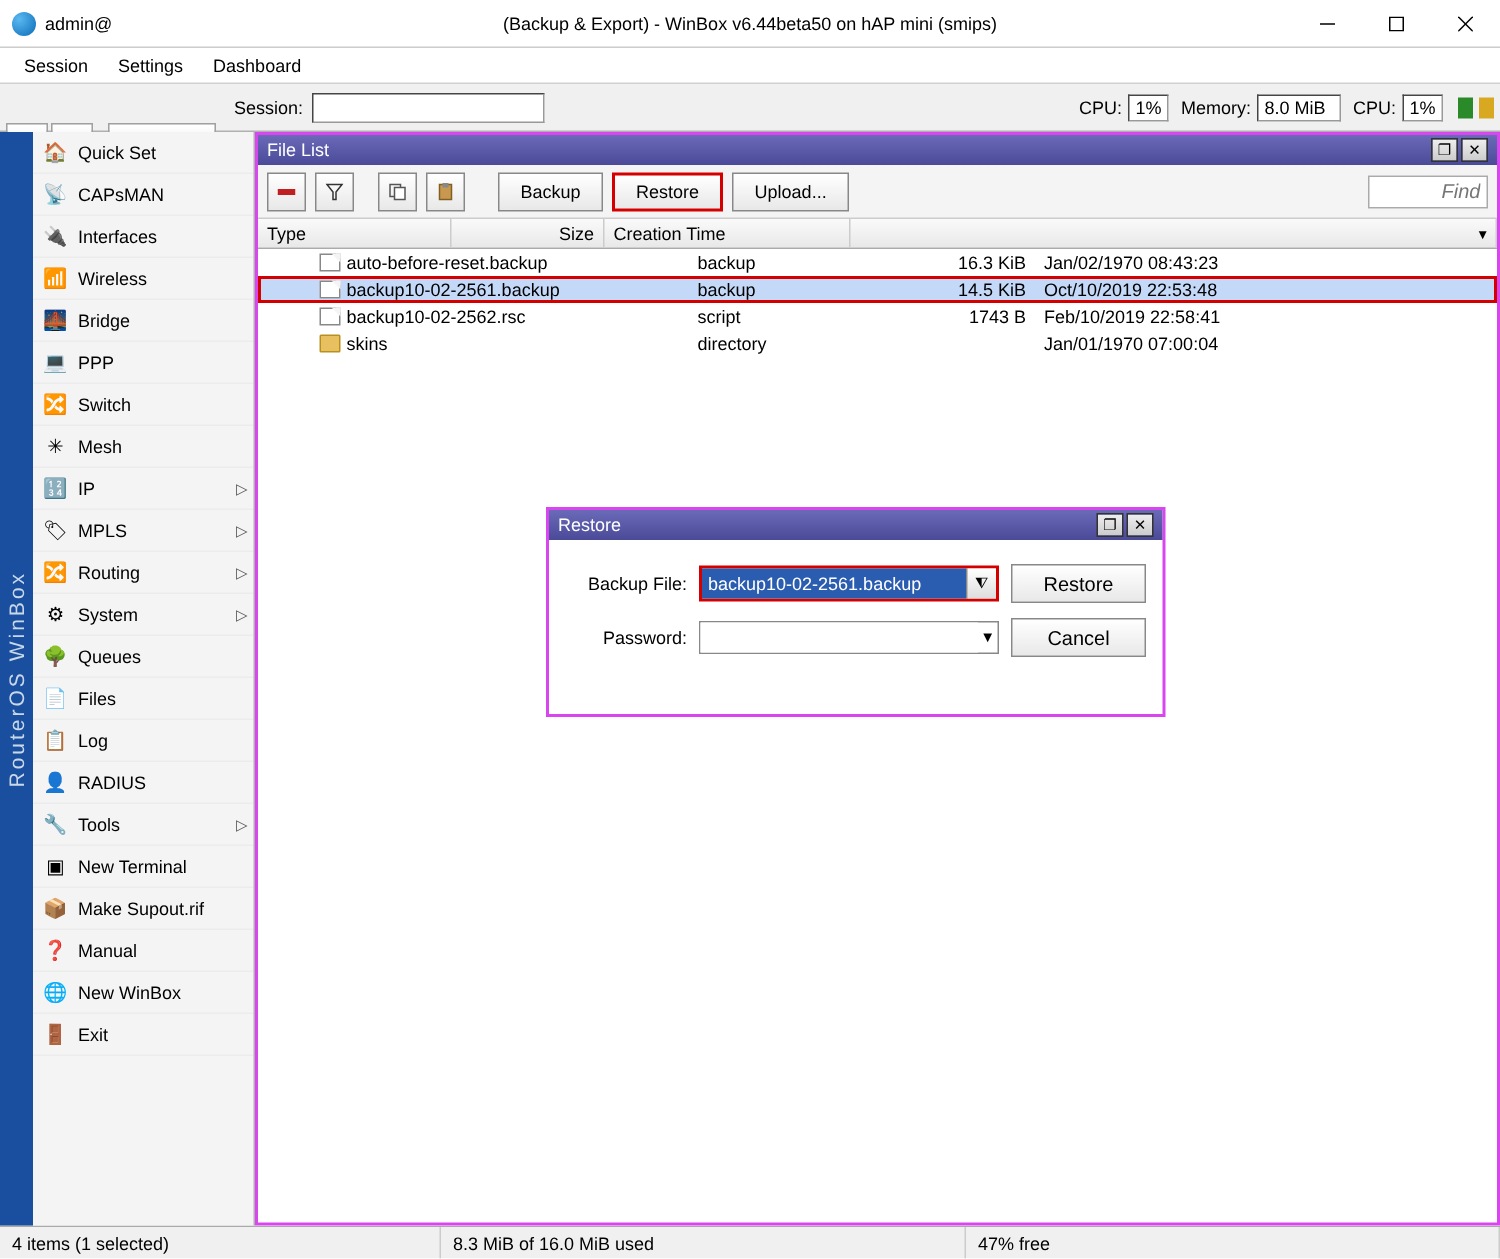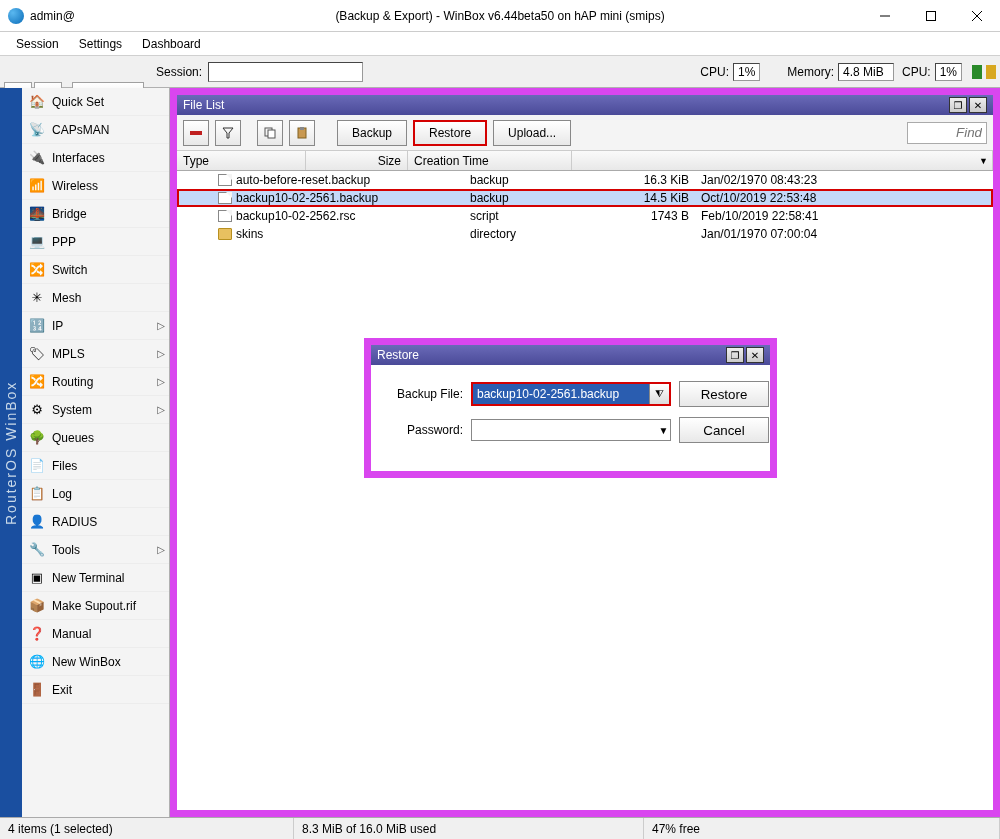--- a/index.html
+++ b/index.html
@@ -31,21 +31,21 @@
     
     .vertical-label { width: 22px; background: #1a4fa0; color: #c8d8e8; writing-mode: vertical-rl; transform: rotate(180deg); text-align: center; font-size: 14px; letter-spacing: 2px; display:flex; align-items:center; justify-content:center; }
     
     .sidebar { width: 148px; background: #f4f4f4; border-right: 1px solid #b0b0b0; overflow-y: auto; }
     .side-item { height: 28px; display: flex; align-items: center; padding: 0 6px; cursor: pointer; border-bottom: 1px solid rgba(0,0,0,0.03); position: relative; }
     .side-icon { width: 18px; height: 18px; margin-right: 6px; display:flex; align-items:center; justify-content:center; font-size:13px; }
     .side-arrow { position: absolute; right: 4px; color: #555; font-size: 10px; }
     
     .content { flex: 1; position: relative; background: #fff; }
     
-    .child-window { position: absolute; background: #fff; border: 7px solid #d946ef; }
+    .child-window { position: absolute; background: #fff; border: 2px solid #d946ef; }
     .cw-title { height: 20px; background: linear-gradient(#6a6ab8,#4a4a98); color: #fff; display: flex; align-items: center; padding: 0 6px; font-size: 12px; }
     .cw-title-right { margin-left: auto; display: flex; gap: 0; }
     .cw-tbtn { width: 18px; height: 16px; border: 1px solid #333; background: linear-gradient(#eee,#ccc); display:flex; align-items:center; justify-content:center; font-size:10px; cursor:pointer; color:#000; margin-left:2px; }
     
     .filelist { left: 0; top: 0; right: 0; height: 100%; }
     .fl-toolbar { height: 36px; display: flex; align-items: center; padding: 0 6px; gap: 6px; border-bottom: 1px solid #ccc; background:#f4f4f4; }
     .fl-btn { height: 26px; border: 1px solid #888; background: linear-gradient(#fff,#e8e8e8); padding: 0 14px; cursor: pointer; display:flex; align-items:center; }
     .fl-iconbtn { width: 26px; padding: 0; justify-content:center; }
     .fl-find { margin-left: auto; width: 80px; height: 22px; border: 1px solid #aaa; background:#fff; color:#14532d; font-style: italic; text-align: right; padding: 0 4px; }
     .red-box { border: 2px solid #d40000 !important; }
@@ -132,22 +132,22 @@
         <path d="M4 2 A5 5 0 1 0 11 6 M11 6 L14 3 M11 6 L8 4" fill="none" stroke="#1050b0" stroke-width="1.5"></path>
       </svg>
     </div>
   <div class="tb-sep"></div>
   <div class="tb-btn">Safe Mode</div>
   <span class="session-label">Session:</span>
   <input class="session-input" value="" style="">
   <div class="toolbar-right">
     <span>CPU:</span>
     <span class="pct-box">1%</span>
-    <span style="margin-left:23px;">Memory:</span>
-    <span class="mem-box">4.8 MiB</span>
+    <span style="margin-left:4px;">Memory:</span>
+    <span class="mem-box">8.0 MiB</span>
     <span style="margin-left:4px;">CPU:</span>
     <span class="pct-box">1%</span>
     <span class="ind green" style="margin-left:6px;"></span>
     <span class="ind yellow"></span>
   </div>
 </div>
 
 <div class="main">
   <div class="vertical-label">RouterOS WinBox</div>
 

